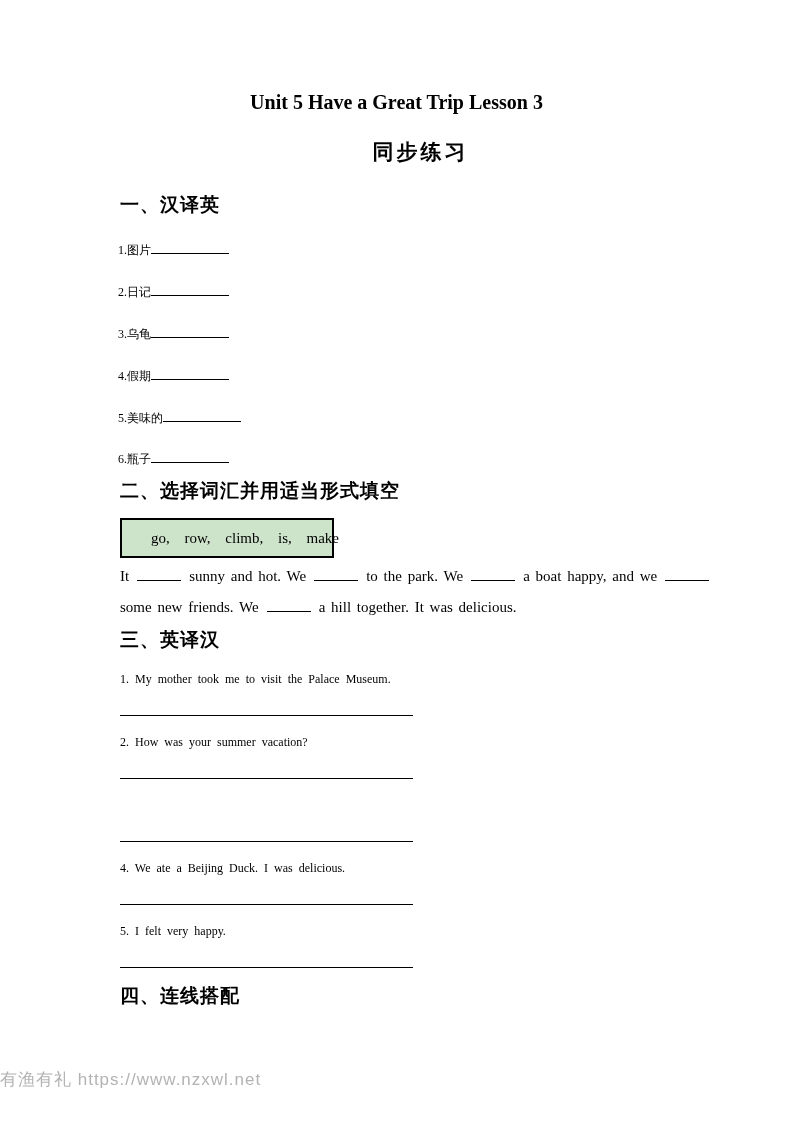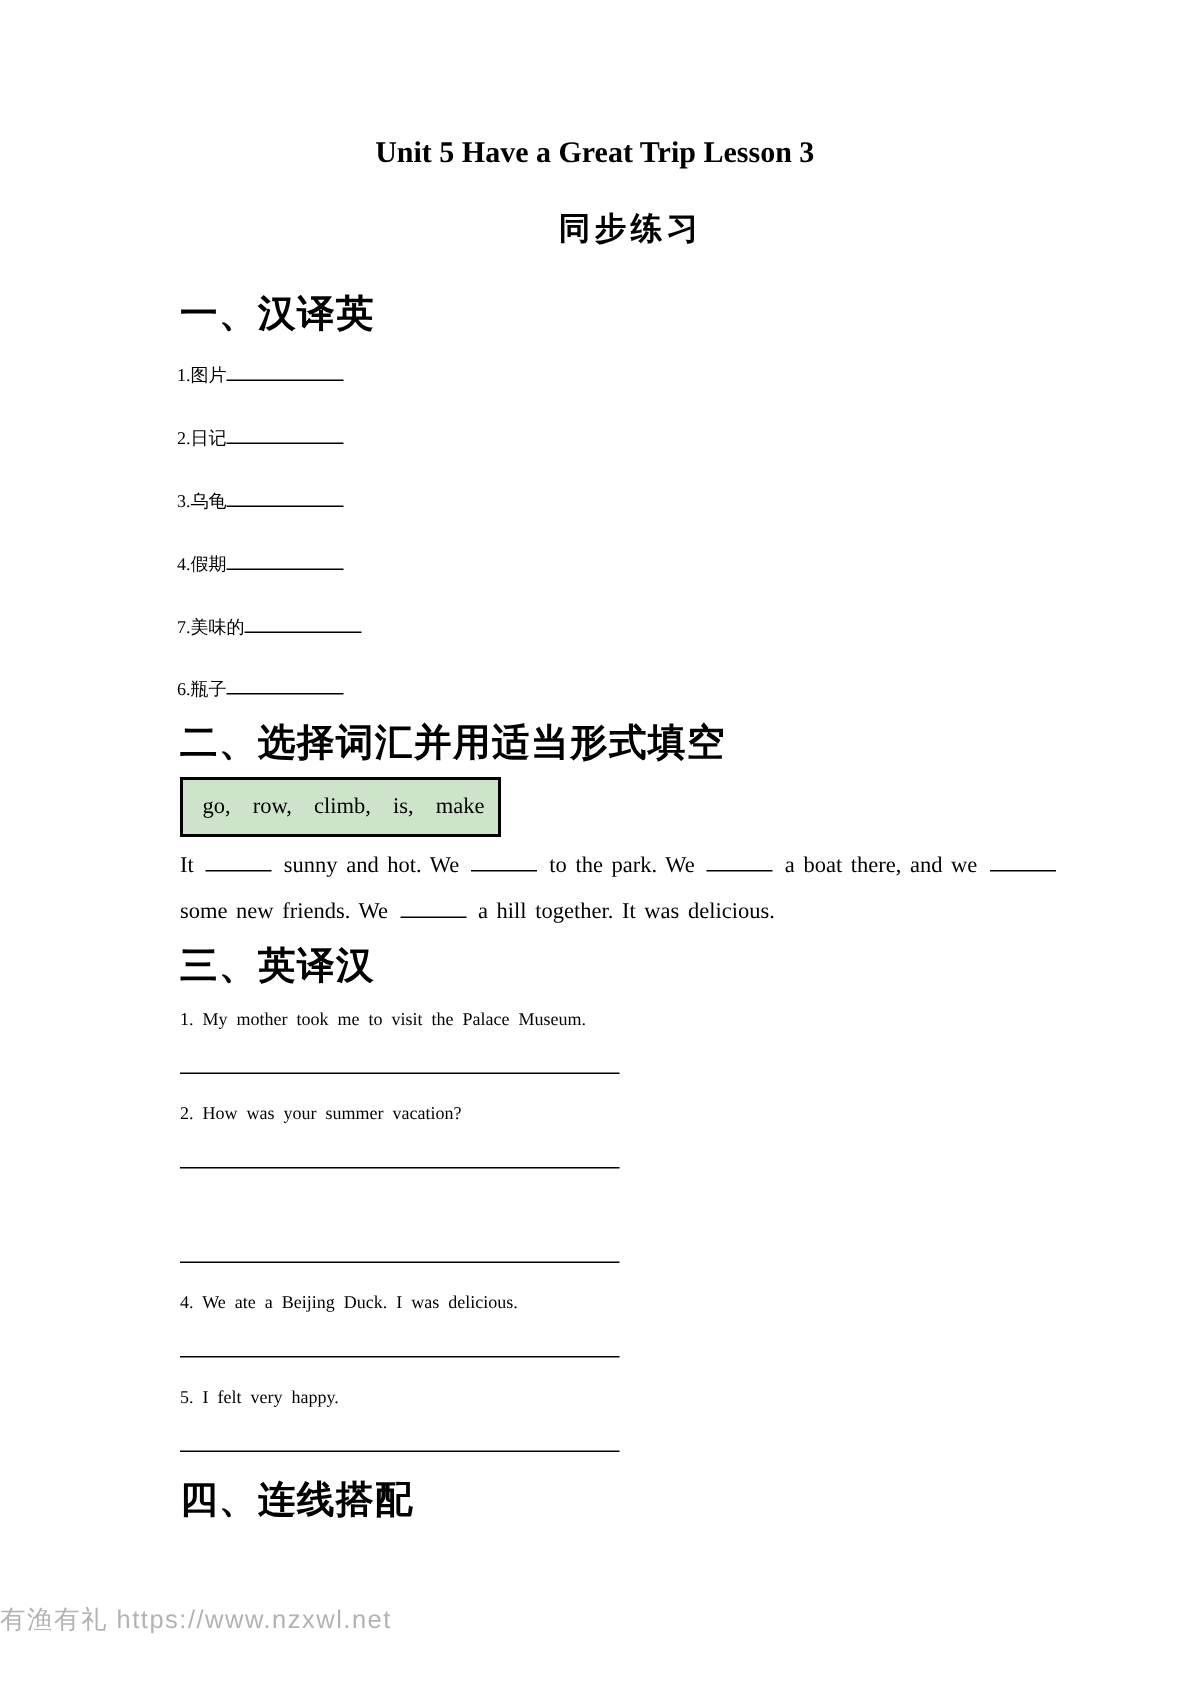--- a/index.html
+++ b/index.html
@@ -27,21 +27,21 @@
     font-family: "Liberation Sans", sans-serif;
     font-size: 21px;
     font-weight: bold;
     letter-spacing: 3px;
     margin-left: 24px;
   }
   .sec-heading {
     position: absolute;
     left: 120px;
     font-family: "Liberation Sans", sans-serif;
-    font-size: 25px;
+    font-size: 19px;
     font-weight: bold;
     letter-spacing: 1px;
     white-space: nowrap;
   }
   #heading-s1 { top: 192px; }
   #heading-s2 { top: 478px; }
   #heading-s3 { top: 627px; }
   #heading-s4 { top: 983px; }
 
   .s1-item {
@@ -60,21 +60,21 @@
 
   .word-bank {
     position: absolute;
     left: 120px; top: 518px;
     width: 214px; height: 40px;
     box-sizing: border-box;
     background: #cde4cb;
     border: 2px solid #000000;
     font-size: 15px;
     line-height: 36px;
-    padding-left: 13px;
+    padding-left: 29px;
     word-spacing: 11px;
     white-space: nowrap;
   }
 
   .passage-line {
     position: absolute;
     left: 120px;
     font-size: 15px;
     word-spacing: 2px;
     white-space: nowrap;
@@ -131,29 +131,29 @@
 
   <div class="doc-title">Unit 5 Have a Great Trip Lesson 3</div>
   <div class="doc-subtitle">同步练习</div>
 
   <div class="sec-heading" id="heading-s1">一、汉译英</div>
 
   <div class="s1-item" style="top:238px"><span>1.图片</span><span class="blank-short"></span></div>
   <div class="s1-item" style="top:280px"><span>2.日记</span><span class="blank-short"></span></div>
   <div class="s1-item" style="top:322px"><span>3.乌龟</span><span class="blank-short"></span></div>
   <div class="s1-item" style="top:364px"><span>4.假期</span><span class="blank-short"></span></div>
-  <div class="s1-item" style="top:406px"><span>7.美味的</span><span class="blank-short"></span></div>
+  <div class="s1-item" style="top:406px"><span>5.美味的</span><span class="blank-short"></span></div>
   <div class="s1-item" style="top:447px"><span>6.瓶子</span><span class="blank-short"></span></div>
 
   <div class="sec-heading" id="heading-s2">二、选择词汇并用适当形式填空</div>
 
   <div class="word-bank">go, row, climb, is, make</div>
 
   <div class="passage-line" id="passage-line-1">
-    <span>It</span><span class="blank-inline"></span><span>sunny and hot. We</span><span class="blank-inline"></span><span>to the park. We</span><span class="blank-inline"></span><span>a boat there, and we</span><span class="blank-inline"></span>
+    <span>It</span><span class="blank-inline"></span><span>sunny and hot. We</span><span class="blank-inline"></span><span>to the park. We</span><span class="blank-inline"></span><span>a boat happy, and we</span><span class="blank-inline"></span>
   </div>
   <div class="passage-line" id="passage-line-2">
     <span>some new friends. We</span><span class="blank-inline"></span><span>a hill together. It was delicious.</span>
   </div>
 
   <div class="sec-heading" id="heading-s3">三、英译汉</div>
 
   <div class="s3-sentence" id="s3-sentence-0">1.  My mother took me to visit the Palace Museum.</div>
   <div class="answer-line" id="s3-line-0"></div>
   <div class="s3-sentence" id="s3-sentence-1">2.  How was your summer vacation?</div>

